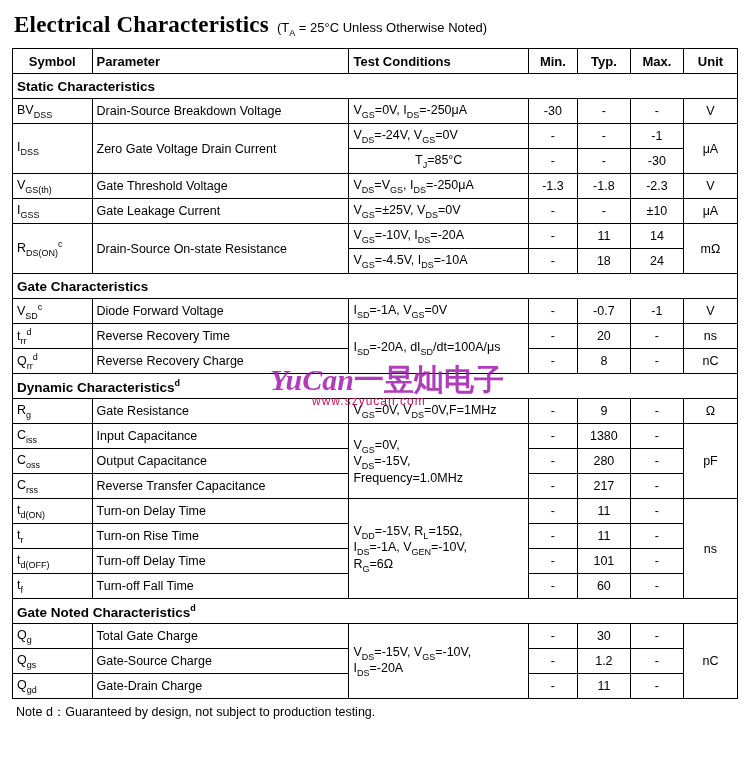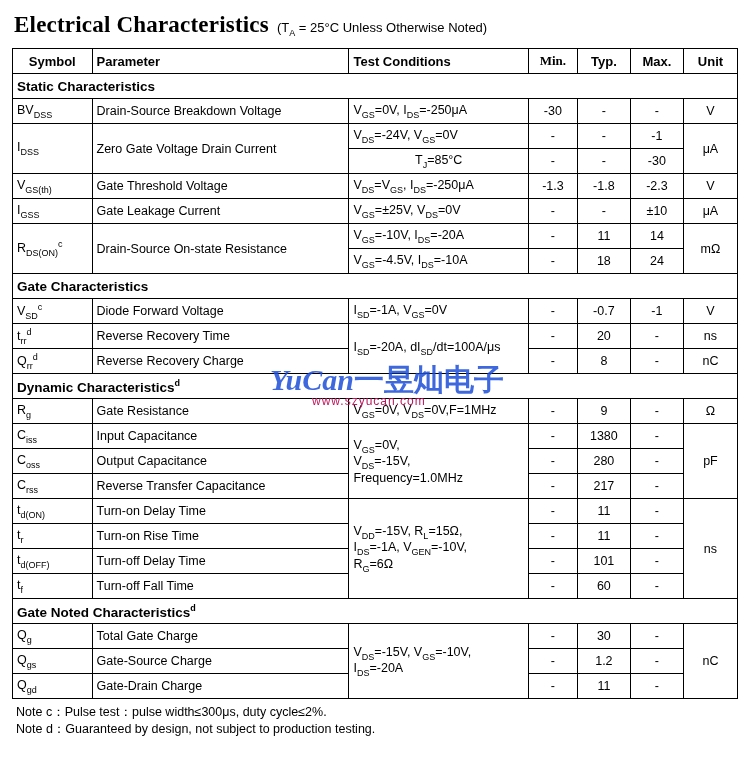--- a/index.html
+++ b/index.html
@@ -58,21 +58,21 @@
   }
   thead th {
     font-weight: bold;
     text-align: center;
     font-size: 13px;
     height: 27px;
   }
   .c-sym { width: 78px; text-align: center; }
   .c-par { width: 252px; text-align: left; padding-left: 7px; }
   .c-tc  { width: 176px; text-align: left; padding-left: 7px; }
-  .c-min { width: 48px; text-align: center; font-family: Liberation Serif, serif; }
+  .c-min { width: 48px; text-align: center; }
   .c-typ { width: 52px; text-align: center; }
   .c-max { width: 52px; text-align: center; }
   .c-uni { width: 53px; text-align: center; }
 
   .section td {
     font-weight: bold;
     font-size: 13.5px;
     text-align: left;
     padding-left: 6px;
     height: 25px;
@@ -94,21 +94,21 @@
     left: 270px;
     top: 366px;
     pointer-events: none;
     user-select: none;
   }
   .wm-main {
     font-family: "Liberation Serif", serif;
     font-style: italic;
     font-weight: bold;
     font-size: 30px;
-    color: #1d4ed8;
+    color: #a21caf;
     opacity: 0.85;
     letter-spacing: 0px;
     line-height: 28px;
   }
   .wm-main .cn { font-family: "DejaVu Sans", sans-serif; font-style: normal; }
   .wm-sub {
     font-family: "Liberation Sans", sans-serif;
     font-size: 12px;
     color: #be185d;
     letter-spacing: 1px;
@@ -342,21 +342,20 @@
         <td class="c-par">Gate-Drain Charge</td>
         <td class="num">-</td>
         <td class="num">11</td>
         <td class="num">-</td>
       </tr>
 
     </tbody>
   </table>
 
   <div class="notes">
-    <div>Note c：Pulse test：pulse width≤300μs, duty cycle≤2%.</div>
     <div>Note d：Guaranteed by design, not subject to production testing.</div>
   </div>
 
   <div class="watermark">
     <div class="wm-main"><span>YuCan</span><span class="cn">一昱灿电子</span></div>
     <div class="wm-sub">www.szyucan.com</div>
   </div>
 
 </div>
 

